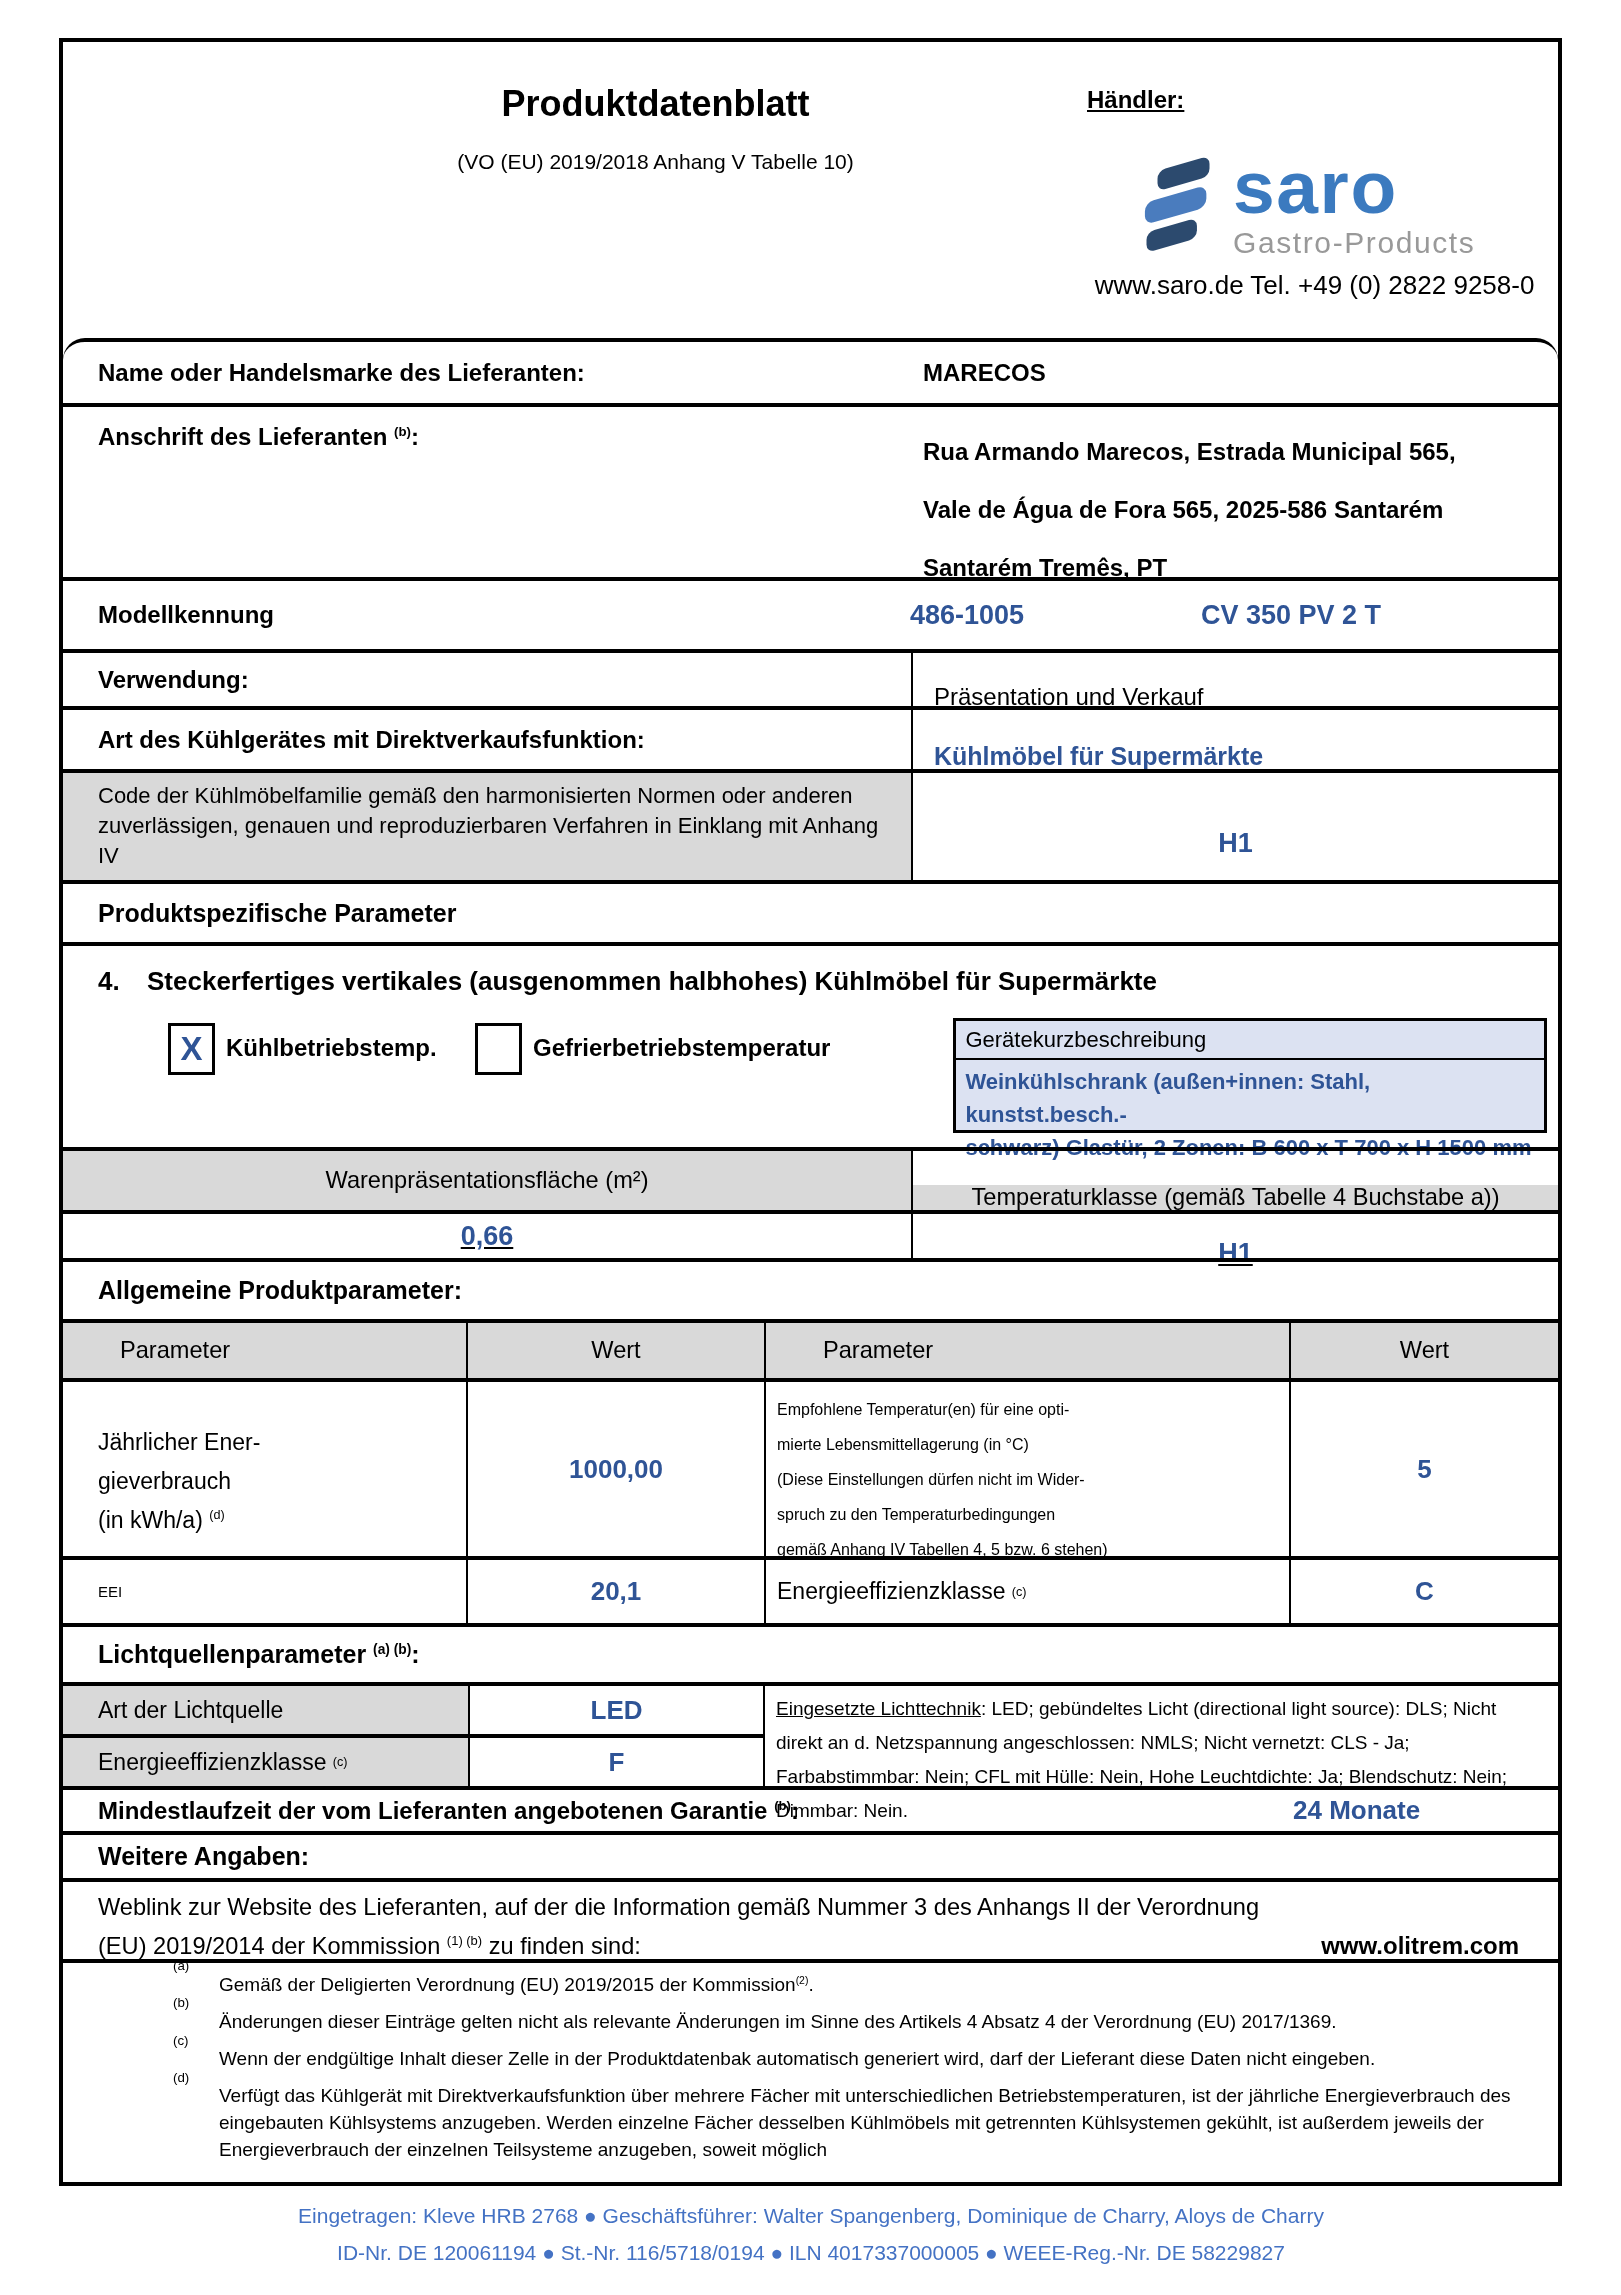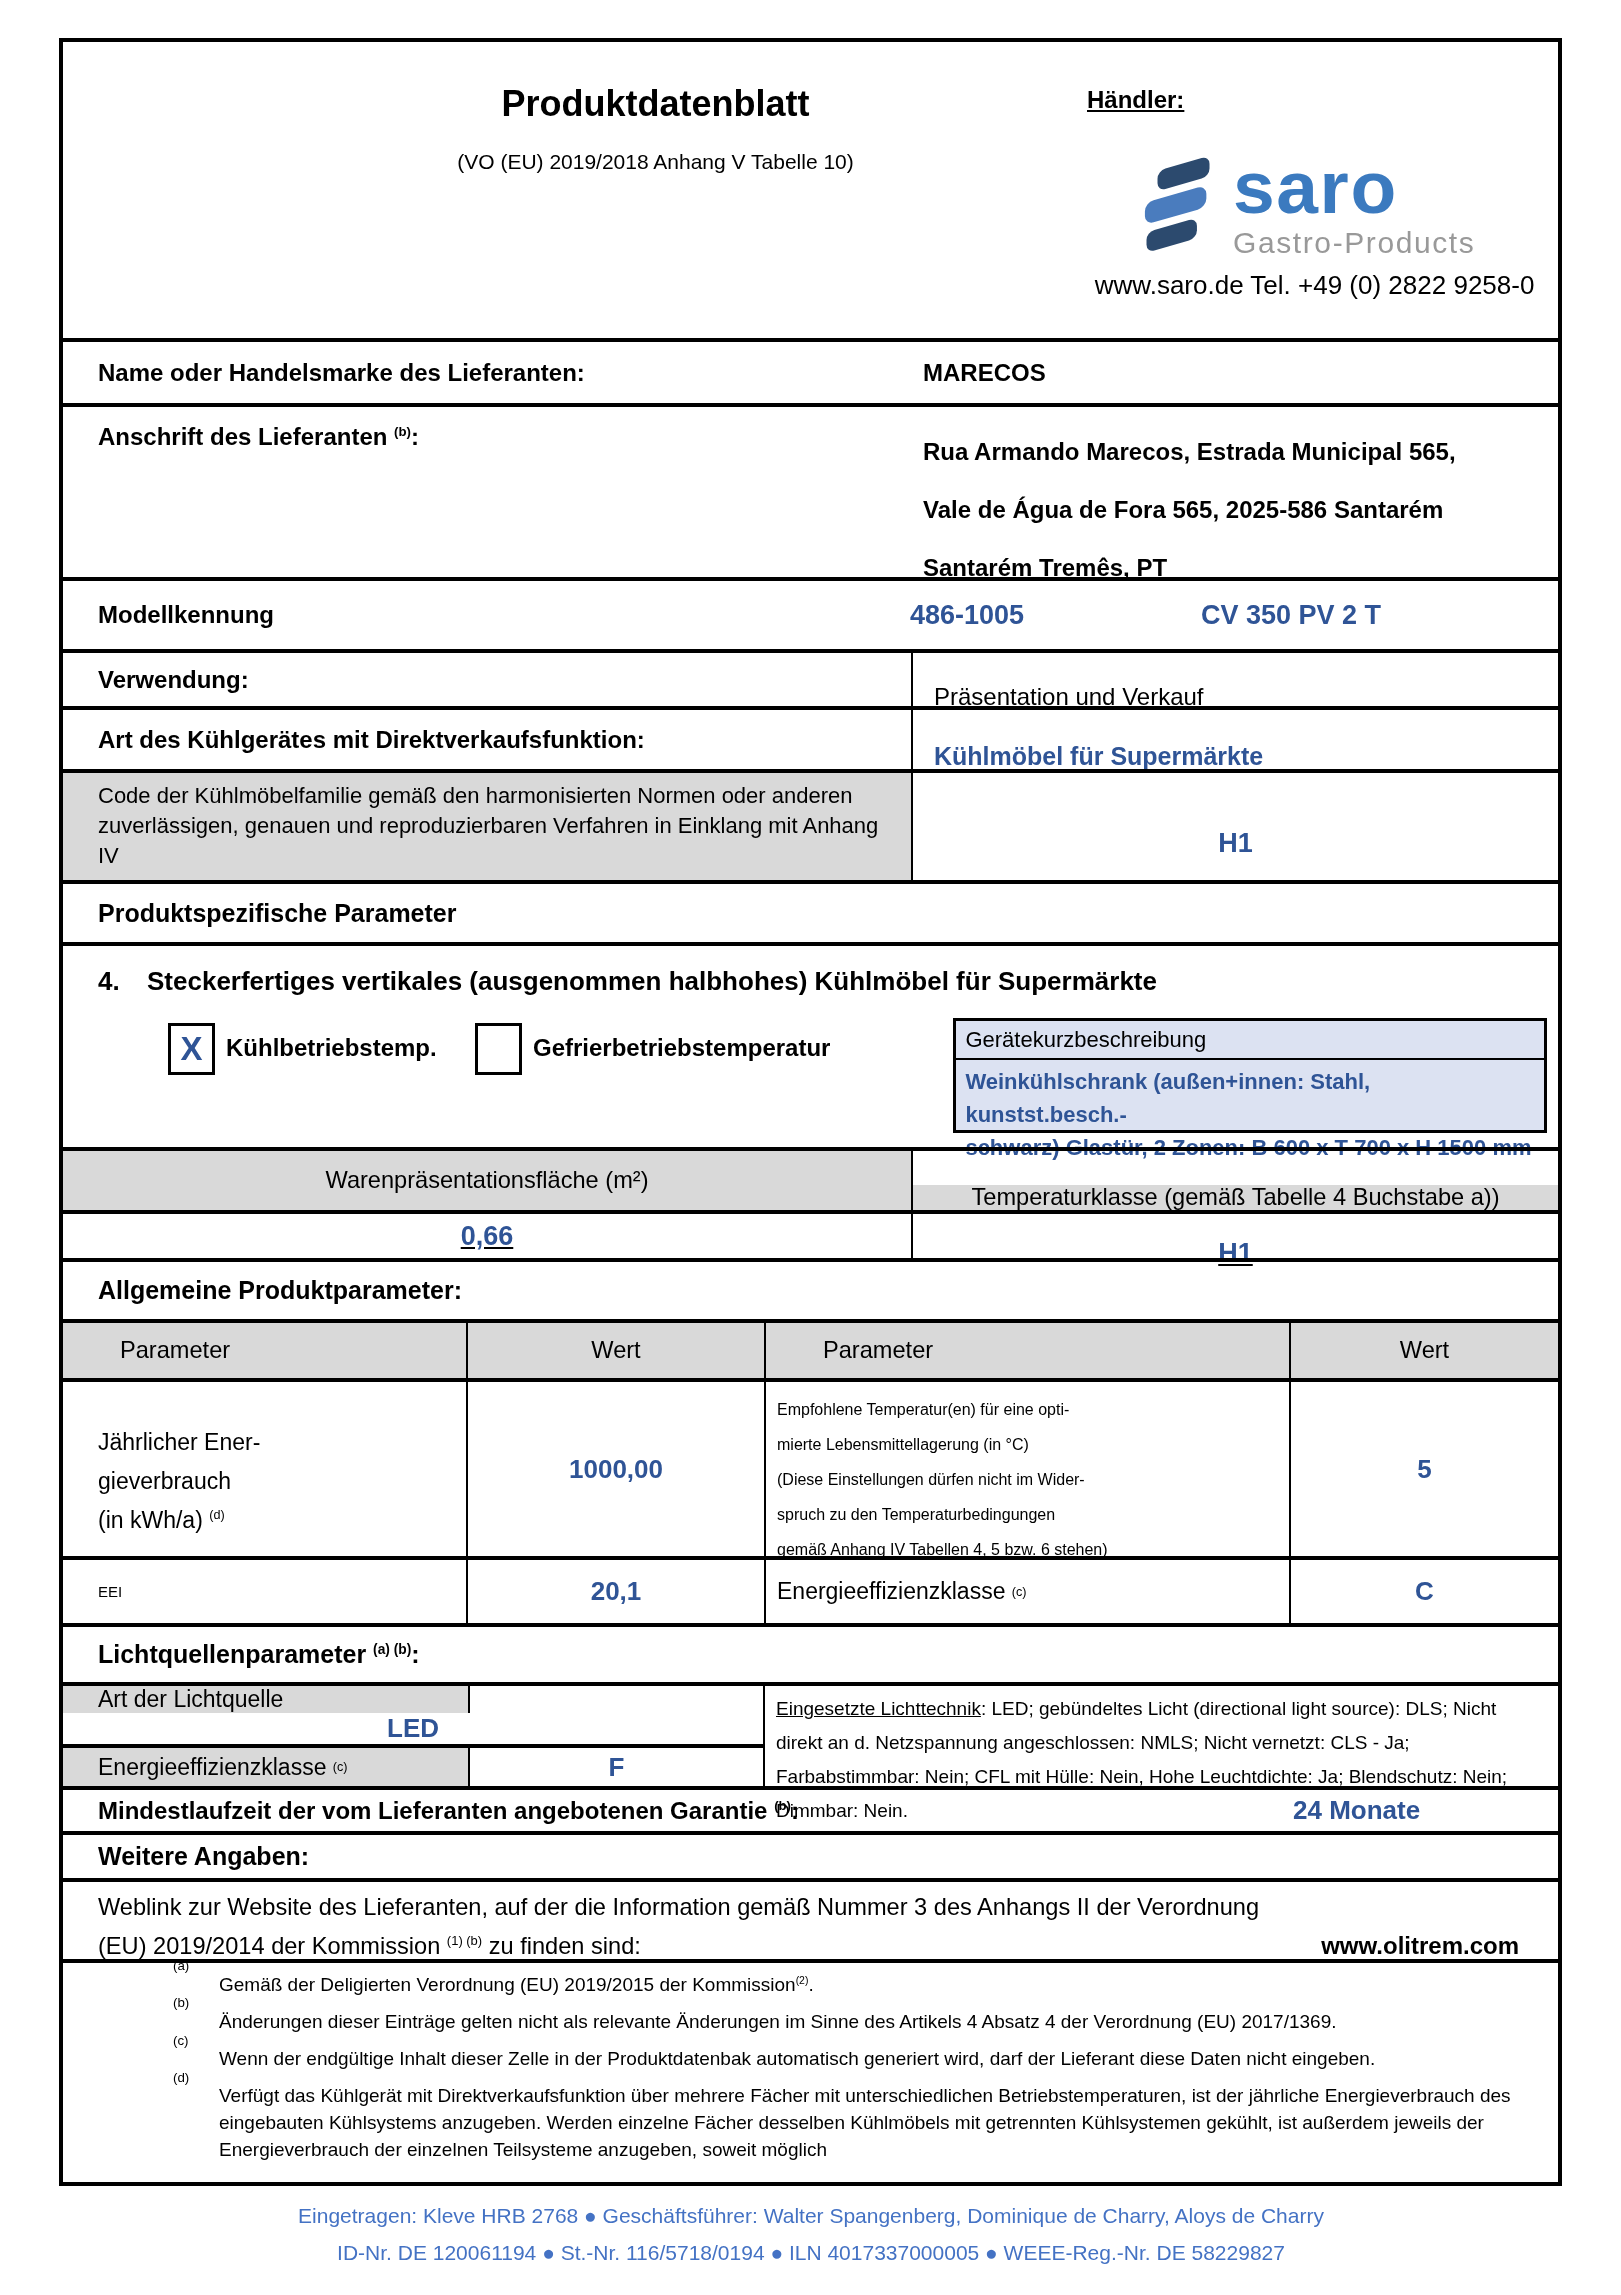--- a/index.html
+++ b/index.html
@@ -23,21 +23,21 @@
   .hdr-sub{font-size:21px;margin-top:25px;}
   .dealer{position:absolute;left:1024px;top:44px;font-size:24px;font-weight:bold;text-decoration:underline;}
   .logo-wrap{position:absolute;left:1074px;top:111px;display:flex;align-items:flex-start;}
   .logo-mark{width:82px;height:104px;}
   .logo-text{margin-left:14px;}
   .logo-brand{font-size:75px;font-weight:bold;color:var(--logo-blue);line-height:68px;letter-spacing:1.6px;}
   .logo-tag{font-size:30px;color:#999999;letter-spacing:1.6px;margin-top:4.7px;}
   .contact{position:absolute;right:23.6px;top:228px;font-size:26px;}
 
   
-  .r2{height:65px;display:flex;align-items:center;}
+  .r2{height:65px;display:flex;align-items:center;border-radius:22px;}
   .r3{height:174px;}
   .r4{height:72px;display:flex;align-items:center;}
   .pad-l{padding-left:35px;}
   .val-abs{position:absolute;left:860px;font-size:24px;font-weight:bold;}
   .r3 .lab-txt{position:absolute;left:35px;top:15.7px;}
   .addr{position:absolute;left:860px;top:15.7px;font-size:24px;font-weight:bold;line-height:58px;}
   .model-val1{position:absolute;left:847px;font-size:27px;}
   .r4 .model-val2{position:absolute;left:1138px;font-size:27px;}
 
   .lv{display:flex;}
@@ -95,21 +95,21 @@
   .r15 .c1{display:flex;align-items:center;padding-left:35px;font-size:15px;}
   .r15 .c2,.r15 .c4{display:flex;align-items:center;justify-content:center;font-size:26px;}
   .r15 .c3{display:flex;align-items:center;padding-left:11px;font-size:23px;}
 
   .r16{height:59px;display:flex;align-items:center;}
 
   
   .r17{height:104px;display:flex;}
   .licht-left{width:700px;display:flex;flex-direction:column;}
   .licht-sub{display:flex;flex:1;}
-  .licht-sub.topline{border-bottom:4.7px solid #000;flex-direction:column;}
+  .licht-sub.topline{border-bottom:4.7px solid #000;}
   .licht-lab{width:407px;background:var(--gray);border-right:2.4px solid #000;display:flex;align-items:center;padding-left:35px;font-size:23px;}
   .licht-val{flex:1;display:flex;align-items:center;justify-content:center;font-size:26px;}
   .licht-note{flex:1;border-left:2.4px solid #000;padding:6.3px 11px 0 11px;font-size:19px;line-height:34px;}
   .u{text-decoration:underline;}
 
   .r19{height:45px;display:flex;align-items:center;}
   .warr-val{position:absolute;left:1230px;font-size:26px;}
   .r20{height:47px;display:flex;align-items:center;}
   .r21{height:81px;padding:6.3px 0 0 35px;font-size:23.6px;line-height:39px;}
   .weblink-url{position:absolute;right:39px;top:44px;font-size:24px;font-weight:bold;}

